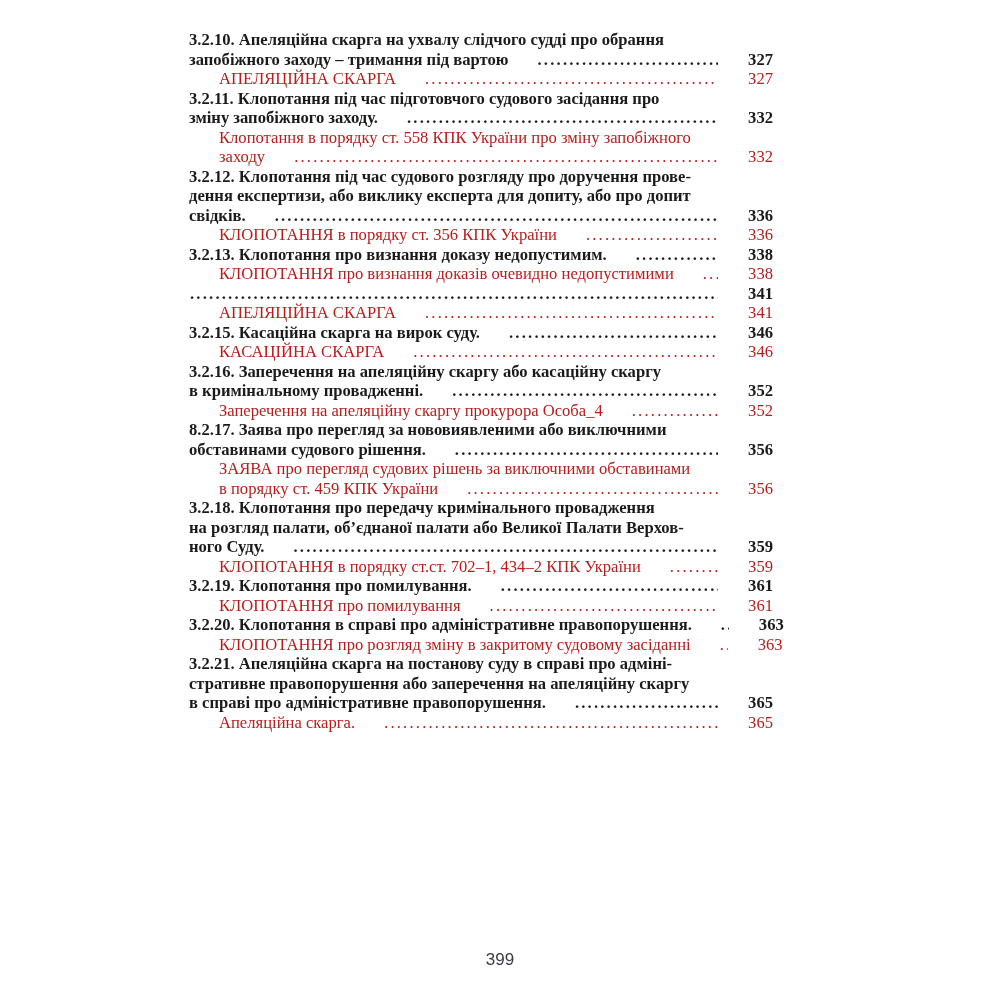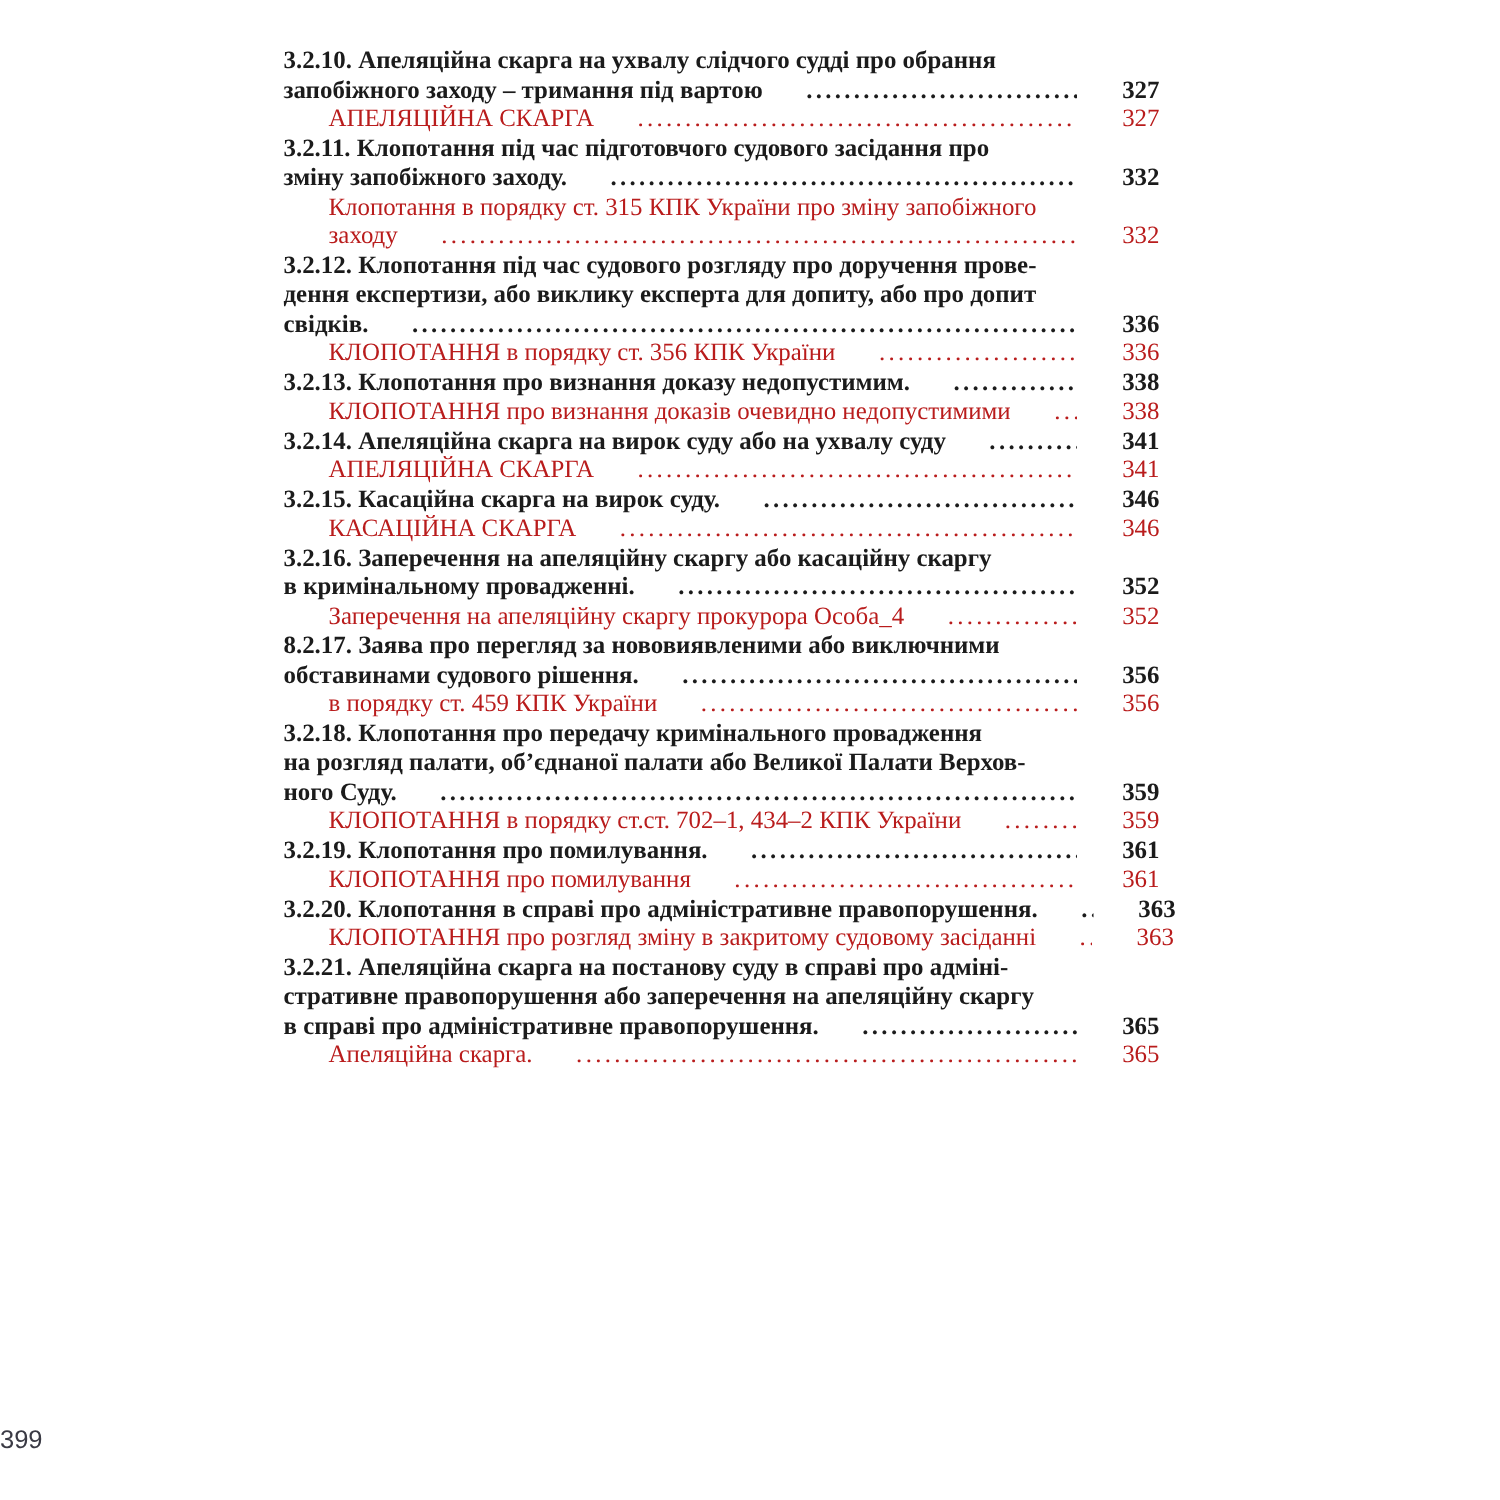--- a/index.html
+++ b/index.html
@@ -52,20 +52,21 @@
   .leader::after {
     content: "...................................................................................................................................................................................";
     letter-spacing: 2.2px;
   }
   .pagenum { flex: 0 0 auto; }
   .footer-pagenum {
     position: absolute;
     left: 0;
     right: 0;
     top: 950px;
+    text-align: center;
     font-family: "Liberation Sans", sans-serif;
     font-size: 17px;
     color: #3a3a44;
   }
 </style>
 </head>
 <body>
 
 <div class="page">
   <div class="toc" id="toc">
@@ -86,21 +87,21 @@
       </div>
       <div class="entry main">
         <div class="line">3.2.11. Клопотання під час підготовчого судового засідання про</div>
         <div class="line last">
           <span class="text">зміну запобіжного заходу.</span>
           <span class="leader"></span>
           <span class="pagenum">332</span>
         </div>
       </div>
       <div class="entry sub">
-        <div class="line">Клопотання в порядку ст. 315 КПК України про зміну запобіжного</div>
+        <div class="line">Клопотання в порядку ст. 558 КПК України про зміну запобіжного</div>
         <div class="line last">
           <span class="text">заходу</span>
           <span class="leader"></span>
           <span class="pagenum">332</span>
         </div>
       </div>
       <div class="entry main">
         <div class="line">3.2.12. Клопотання під час судового розгляду про доручення прове-</div>
         <div class="line">дення експертизи, або виклику експерта для допиту, або про допит</div>
         <div class="line last">
@@ -125,21 +126,20 @@
       </div>
       <div class="entry sub">
         <div class="line last">
           <span class="text">КЛОПОТАННЯ про визнання доказів очевидно недопустимими</span>
           <span class="leader"></span>
           <span class="pagenum">338</span>
         </div>
       </div>
       <div class="entry main">
         <div class="line last">
-          <span class="text">3.2.14. Апеляційна скарга на вирок суду або на ухвалу суду</span>
           <span class="leader"></span>
           <span class="pagenum">341</span>
         </div>
       </div>
       <div class="entry sub">
         <div class="line last">
           <span class="text">АПЕЛЯЦІЙНА СКАРГА</span>
           <span class="leader"></span>
           <span class="pagenum">341</span>
         </div>
@@ -175,20 +175,21 @@
       </div>
       <div class="entry main">
         <div class="line">8.2.17. Заява про перегляд за нововиявленими або виключними</div>
         <div class="line last">
           <span class="text">обставинами судового рішення.</span>
           <span class="leader"></span>
           <span class="pagenum">356</span>
         </div>
       </div>
       <div class="entry sub">
+        <div class="line">ЗАЯВА про перегляд судових рішень за виключними обставинами</div>
         <div class="line last">
           <span class="text">в порядку ст. 459 КПК України</span>
           <span class="leader"></span>
           <span class="pagenum">356</span>
         </div>
       </div>
       <div class="entry main">
         <div class="line">3.2.18. Клопотання про передачу кримінального провадження</div>
         <div class="line">на розгляд палати, об’єднаної палати або Великої Палати Верхов-</div>
         <div class="line last">

